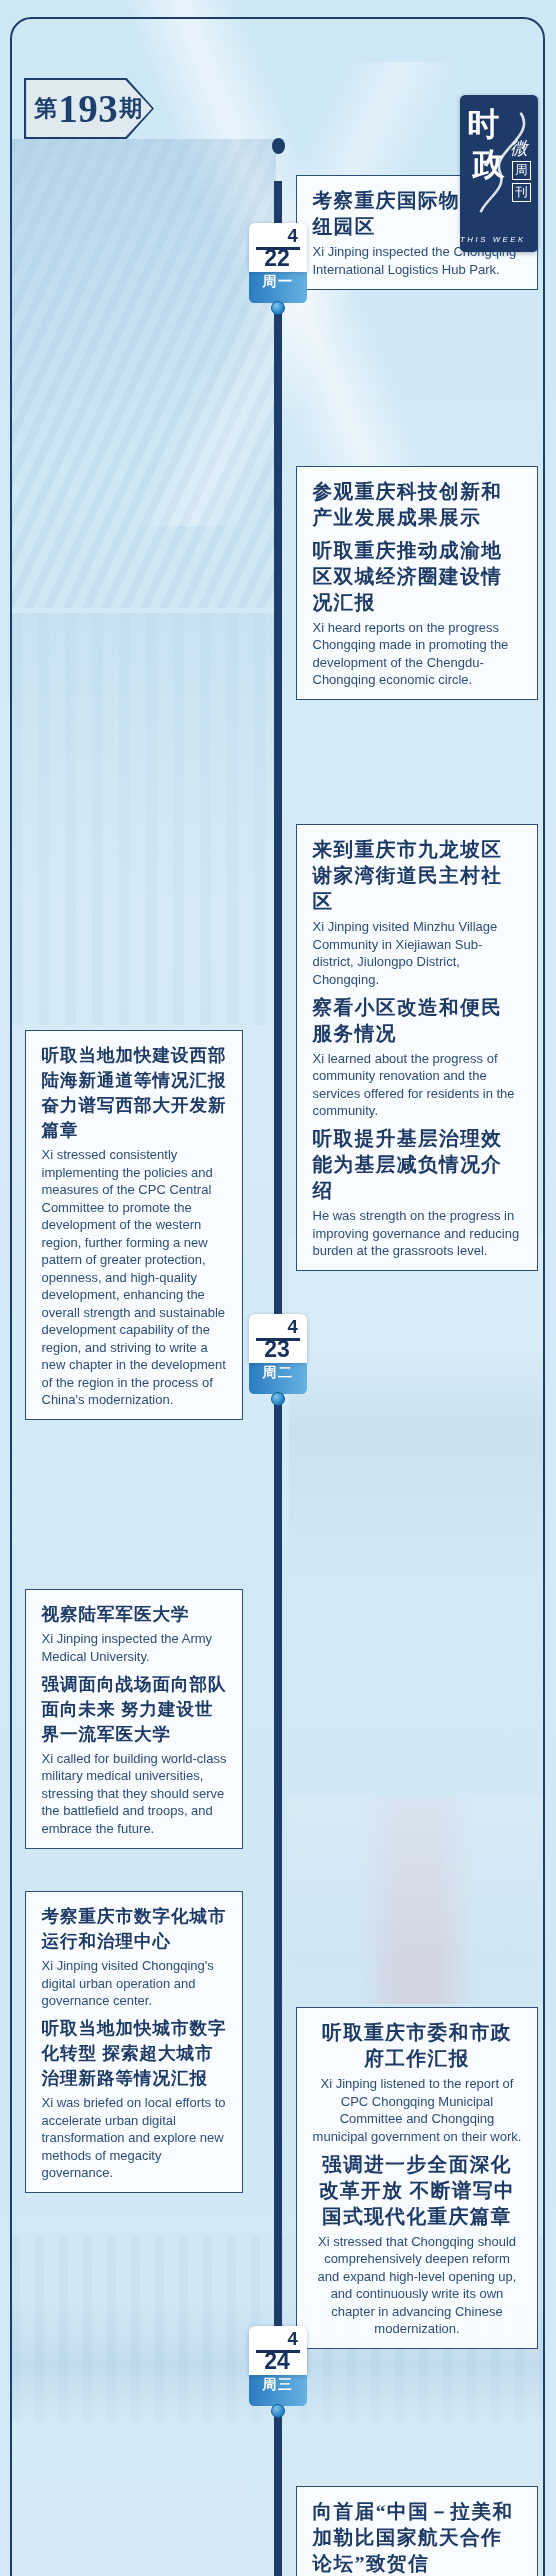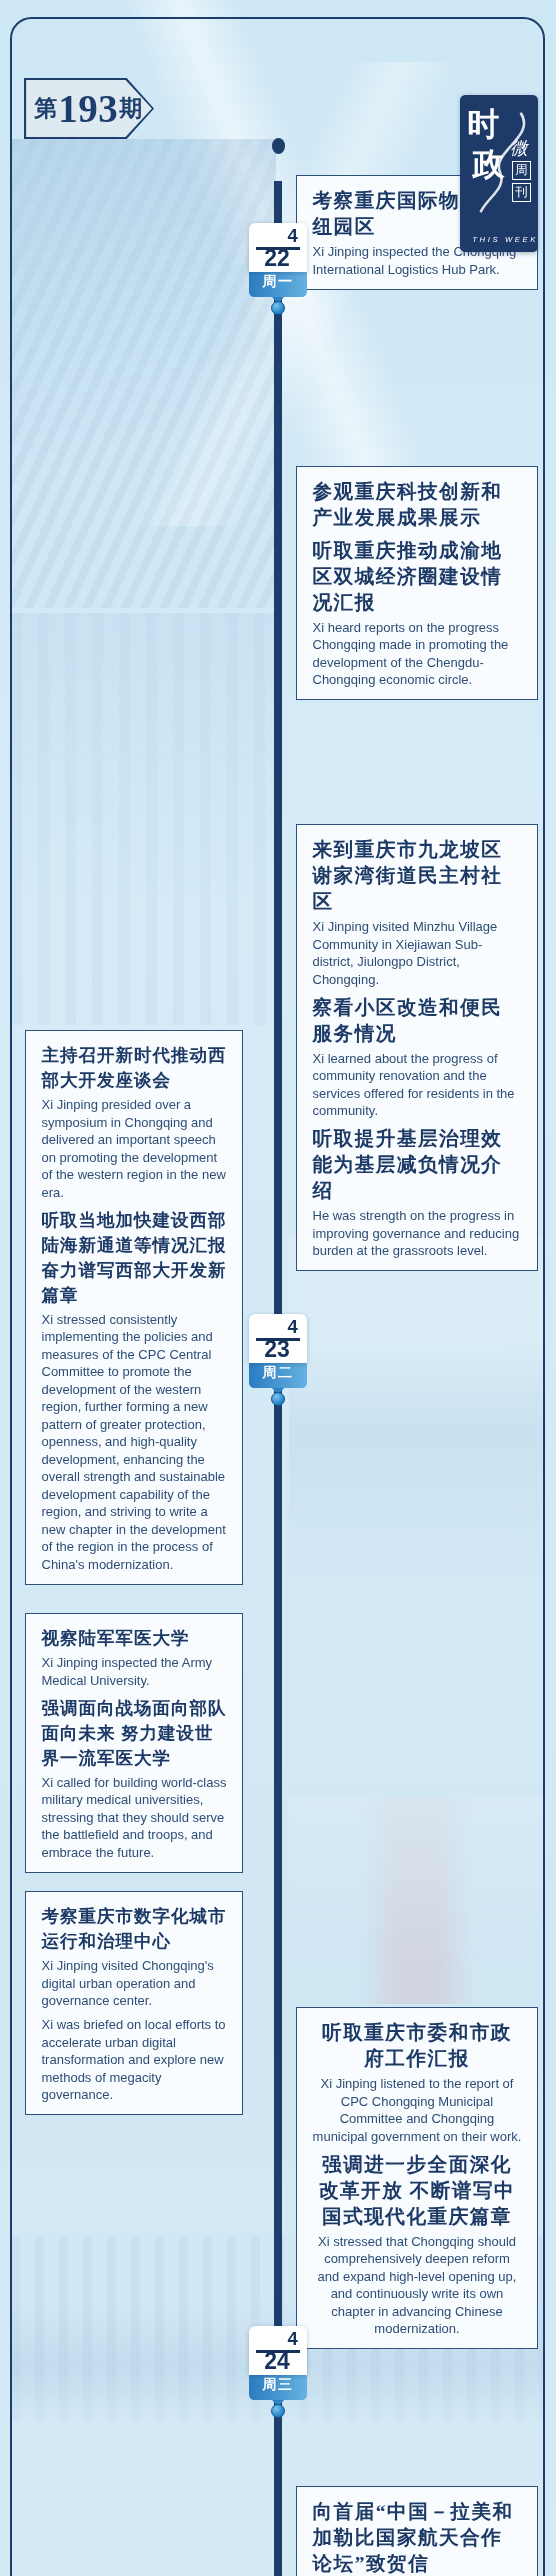--- a/index.html
+++ b/index.html
@@ -49,34 +49,34 @@
   .brand{position:absolute;left:460px;top:95px;width:78px;height:157px;z-index:6;
     background:#1e3a69;border-radius:5.2px;box-shadow:0 1.5px 4.1px rgba(20,45,80,.3);}
   .brand .big{position:absolute;color:#fff;font-family:"Liberation Serif","DejaVu Serif",serif;font-weight:700;font-size:32px;line-height:1;}
   .brand .b1{left:7.2px;top:13.4px;}
   .brand .b2{left:12.4px;top:53px;}
   .brand .small{position:absolute;color:#fff;font-family:"Liberation Serif","DejaVu Serif",serif;}
   .brand .wei{right:10.3px;top:41px;font-size:17.5px;font-style:italic;}
   .brand .boxed{right:7.2px;width:16.5px;height:16.5px;border:1px solid #fff;font-size:12.4px;line-height:16.5px;text-align:center;}
   .brand .zhou{position:absolute;top:66px;}
   .brand .kan{position:absolute;top:88px;}
-  .brand .subtitle{position:absolute;left:0;right:0;bottom:8.2px;text-align:right;color:#fff;
+  .brand .subtitle{position:absolute;left:0;right:0;bottom:8.2px;text-align:left;color:#fff;
     font-size:7.7px;letter-spacing:2.6px;font-style:italic;}
   .brand svg{position:absolute;left:0;top:0;}
   
   .tl-topdot{position:absolute;left:272px;top:138px;width:13px;height:15.5px;border-radius:50%;background:#1d3e6b;z-index:3;}
   .tl-line{position:absolute;left:274px;top:181px;width:8.2px;height:3024px;background:#1d3e6b;z-index:3;}
   
   .marker{position:absolute;left:249px;width:58px;z-index:7;}
   .m-box{position:relative;height:49px;background:#fff;border-radius:6.2px 6.2px 0 0;
     box-shadow:0 1px 4.1px rgba(25,55,95,.28);}
   .m-month{position:absolute;top:1.5px;right:9.3px;font-weight:700;font-size:18.5px;color:#16325c;}
   .m-bar{position:absolute;top:24px;left:6.7px;right:6.7px;height:2.6px;background:#16325c;}
   .m-day{position:absolute;bottom:0.5px;left:0;right:2.1px;text-align:center;font-weight:700;font-size:23px;color:#16325c;}
-  .m-ribbon{height:25px;background:linear-gradient(90deg,#2b7cc0,#66b2e2);border-radius:0 0 5.2px 5.2px;
+  .m-ribbon{height:31px;background:linear-gradient(90deg,#2b7cc0,#66b2e2);border-radius:0 0 5.2px 5.2px;
     color:#fff;text-align:center;font-weight:700;font-size:14px;line-height:19.6px;letter-spacing:1.5px;}
   .m-pointer{width:0;height:0;margin:0 auto;border-left:6.7px solid transparent;border-right:6.7px solid transparent;border-top:7.7px solid #2f83c4;}
   .m-dot{position:absolute;left:50%;transform:translateX(-50%);top:78px;width:14px;height:14px;border-radius:50%;
     background:radial-gradient(circle at 35% 30%,#7cc4ec,#1a7cc0 75%);border:1.5px solid #0d5a96;box-sizing:border-box;}
   
   .card{position:absolute;z-index:4;background:rgba(250,253,255,.94);border:1px solid #2c4f7c;
     box-sizing:border-box;padding:12.4px 15.5px 10.3px;}
   .card.left{left:25px;width:218px;}
   .card.right{left:296px;width:242px;}
   .blk{margin-bottom:6.2px;}
@@ -185,44 +185,41 @@
           <div class="zh">察看小区改造和便民服务情况</div>
           <div class="en">Xi learned about the progress of community renovation and the services offered for residents in the community.</div>
         </div>
         <div class="blk">
           <div class="zh">听取提升基层治理效能为基层减负情况介绍</div>
           <div class="en">He was strength on the progress in improving governance and reducing burden at the grassroots level.</div>
         </div>
       </div>
       <div class="card left" style="top: 1030px;">
         <div class="blk">
-          <div class="zh">主持召开新时代推动西部大开发座谈会</div>
-          <div class="en">Xi Jinping presided over a symposium in Chongqing and delivered an important speech on promoting the development of the western region in the new era.</div>
-        </div>
-        <div class="blk">
           <div class="zh">听取当地加快建设西部陆海新通道等情况汇报 奋力谱写西部大开发新篇章</div>
           <div class="en">Xi stressed consistently implementing the policies and measures of the CPC Central Committee to promote the development of the western region, further forming a new pattern of greater protection, openness, and high-quality development, enhancing the overall strength and sustainable development capability of the region, and striving to write a new chapter in the development of the region in the process of China's modernization.</div>
         </div>
       </div>
-      <div class="card left" style="top: 1589px; margin-top: 24px;">
+      <div class="card left" style="top: 1589px;">
         <div class="blk">
           <div class="zh">视察陆军军医大学</div>
           <div class="en">Xi Jinping inspected the Army Medical University.</div>
         </div>
         <div class="blk">
           <div class="zh">强调面向战场面向部队面向未来 努力建设世界一流军医大学</div>
           <div class="en">Xi called for building world-class military medical universities, stressing that they should serve the battlefield and troops, and embrace the future.</div>
         </div>
       </div>
       <div class="card left" style="top: 1891px;">
         <div class="blk">
           <div class="zh">考察重庆市数字化城市运行和治理中心</div>
           <div class="en">Xi Jinping visited Chongqing's digital urban operation and governance center.</div>
         </div>
         <div class="blk">
+          <div class="zh">听取当地加快城市数字化转型 探索超大城市治理新路等情况汇报</div>
           <div class="en">Xi was briefed on local efforts to accelerate urban digital transformation and explore new methods of megacity governance.</div>
         </div>
       </div>
       <div class="card right" style="top: 2007px; text-align: center;">
         <div class="blk">
           <div class="zh">听取重庆市委和市政府工作汇报</div>
           <div class="en">Xi Jinping listened to the report of CPC Chongqing Municipal Committee and Chongqing municipal government on their work.</div>
         </div>
         <div class="blk">
           <div class="zh">强调进一步全面深化改革开放 不断谱写中国式现代化重庆篇章</div>

